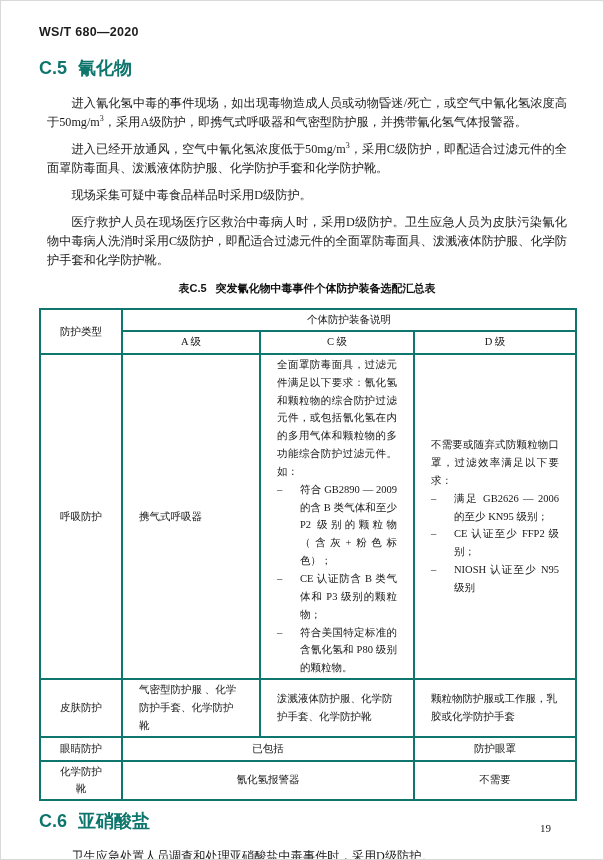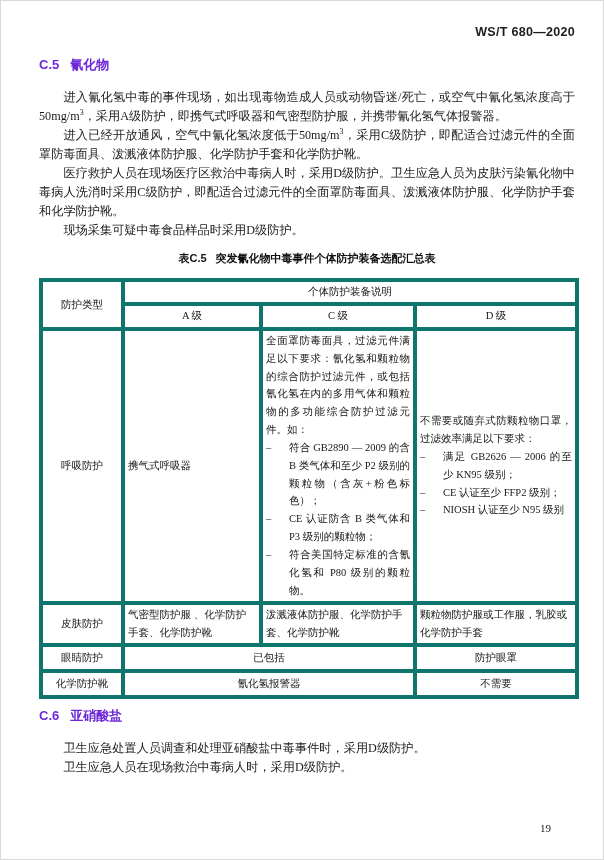--- a/index.html
+++ b/index.html
@@ -9,49 +9,49 @@
     background:#ffffff;
     box-sizing:border-box;
     border:1px solid #d9d9d9;
     font-family:"Liberation Serif","DejaVu Serif",serif;
     color:#1c1c1c;
     overflow:hidden;
   }
   .content{position:absolute;left:38px;top:0;width:536px;}
   .doc-number{
     padding-top:24px;
-    text-align:right;
+    text-align:left;
     font-family:"Liberation Sans","DejaVu Sans",sans-serif;
     font-weight:bold;font-size:12.5px;letter-spacing:0.3px;
   }
   .sec-heading{
     margin:17px 0 0 0;
     font-family:"Liberation Sans","DejaVu Sans",sans-serif;
-    font-weight:bold;font-size:13px;color:#6d28d9;
+    font-weight:bold;font-size:18px;color:#0f766e;
   }
   .sec-heading .sec-num{margin-right:11px;}
   .paras{margin-top:14px;}
   .para{
-    margin:0;font-size:12.2px;line-height:19px;
+    margin:8px;font-size:12.2px;line-height:19px;
     text-align:justify;text-indent:2em;color:#1b1b1b;
   }
   .para sup{font-size:8px;line-height:0;}
   .tbl-caption{
     margin-top:11px;text-align:center;
     font-family:"Liberation Sans","DejaVu Sans",sans-serif;
     font-weight:bold;font-size:11px;color:#111;
   }
   .tbl-caption .cap-label{margin-right:9px;}
   table.ppe{
     margin-top:12px;width:536px;
     border-collapse:collapse;table-layout:fixed;
     font-size:10.5px;line-height:1.7;color:#161616;
   }
   table.ppe{border:2px solid #1a1a1a;}
-  table.ppe td{border:4px solid #0f766e;padding:1px 3px;vertical-align:middle;}
+  table.ppe td{border:2px solid #0f766e;padding:1px 16px;vertical-align:middle;}
   td.center{text-align:center;}
   td.toptext{vertical-align:top;text-align:left;}
   tr.hdr1 td{height:17px;}
   tr.hdr2 td{height:19px;}
   tr.skin td{height:36px;}
   tr.eye td{height:20px;}
   tr.alarm td{height:20px;}
   .cell-intro{text-align:justify;}
   .li{display:flex;}
   .li .dash{width:23px;flex:none;}
@@ -69,22 +69,22 @@
 
     <div class="doc-number">WS/T 680—2020</div>
 
     <h2 class="sec-heading">
       <span class="sec-num">C.5</span><span>氰化物</span>
     </h2>
 
     <div class="paras">
       <p class="para"><span>进入氰化氢中毒的事件现场，如出现毒物造成人员或动物昏迷/死亡，或空气中氰化氢浓度高于50mg/m</span><sup>3</sup><span>，采用A级防护，即携气式呼吸器和气密型防护服，并携带氰化氢气体报警器。</span></p>
       <p class="para"><span>进入已经开放通风，空气中氰化氢浓度低于50mg/m</span><sup>3</sup><span>，采用C级防护，即配适合过滤元件的全面罩防毒面具、泼溅液体防护服、化学防护手套和化学防护靴。</span></p>
+      <p class="para">现场采集可疑中毒食品样品时采用D级防护。</p>
       <p class="para">医疗救护人员在现场医疗区救治中毒病人时，采用D级防护。卫生应急人员为皮肤污染氰化物中毒病人洗消时采用C级防护，即配适合过滤元件的全面罩防毒面具、泼溅液体防护服、化学防护手套和化学防护靴。</p>
-      <p class="para">现场采集可疑中毒食品样品时采用D级防护。</p>
     </div>
 
     <div class="tbl-caption">
       <span class="cap-label">表C.5</span><span>突发氰化物中毒事件个体防护装备选配汇总表</span>
     </div>
 
     <table class="ppe">
       <colgroup>
         <col style="width:82px">
           <col style="width:138px">

